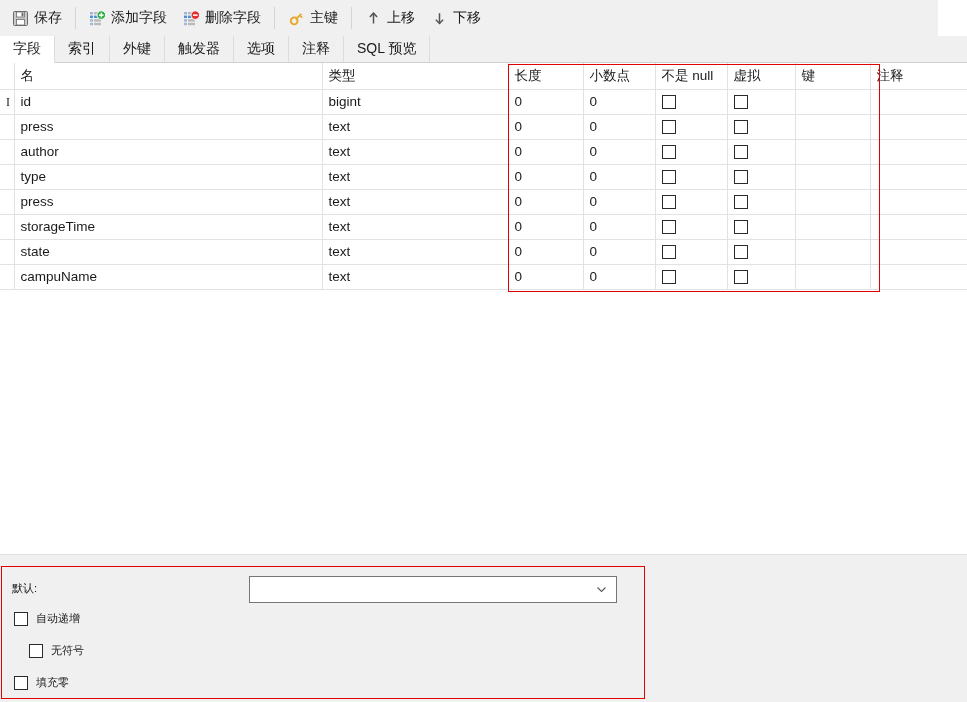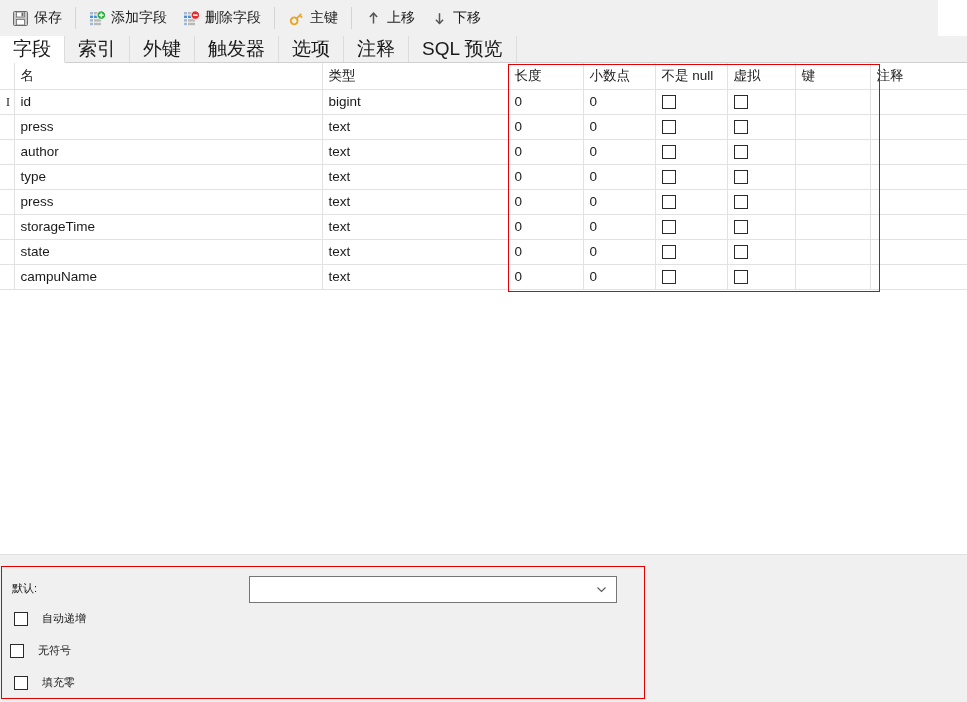--- a/index.html
+++ b/index.html
@@ -35,21 +35,21 @@
 
   
   .tabs {
     position: absolute; left: 0; top: 36px; width: 967px; height: 27px;
     background: #f0f0f0;
     display: flex; align-items: stretch;
     border-bottom: 1px solid #d0d0d0;
   }
   .tab {
     display: flex; align-items: center; justify-content: center;
-    padding: 12px 13px; font-size: 19px; color: #1a1a1a;
+    padding: 12px 13px; font-size: 14px; color: #1a1a1a;
     border-right: 1px solid #dcdcdc;
     cursor: default; white-space: nowrap;
     background: #f0f0f0;
   }
   .tab.active {
     background: #ffffff;
     border-bottom: 1px solid #ffffff;
     margin-bottom: -1px;
   }
   .tabs-fill { flex: 1; border-bottom: 0; background: #f0f0f0; }
@@ -126,21 +126,21 @@
     position: absolute; display: flex; align-items: center;
   }
   .lbl { font-size: 11px; color: #1a1a1a; white-space: nowrap; }
   .combo {
     width: 368px; height: 27px;
     background: #ffffff; border: 1px solid #767676;
     display: flex; align-items: center; justify-content: flex-end;
     padding-right: 9px;
   }
   .chev { display:block; }
-  .chk-row { display: flex; align-items: center; gap: 14px; }
+  .chk-row { display: flex; align-items: center; gap: 8px; }
   .chk-box {
     width: 14px; height: 14px; border: 1px solid #2b2b2b;
     background: #fff; flex: none;
   }
 </style>
 </head>
 <body>
 
 <div id="app">
 
@@ -407,21 +407,21 @@
           <path d="M1.5 3.5 L5.5 7.5 L9.5 3.5" stroke="#5a5a5a" stroke-width="1.1" fill="none"></path>
         </svg>
       </div>
     </div>
 
     <div class="field-row chk-row" style="left:14px; top:45px;">
       <span class="chk-box"></span>
       <span class="lbl">自动递增</span>
     </div>
 
-    <div class="field-row chk-row" style="left:10px; top:77px;">
+    <div class="field-row chk-row" style="left:29px; top:77px;">
       <span class="chk-box"></span>
       <span class="lbl">无符号</span>
     </div>
 
     <div class="field-row chk-row" style="left:14px; top:109px;">
       <span class="chk-box"></span>
       <span class="lbl">填充零</span>
     </div>
 
   </div>

